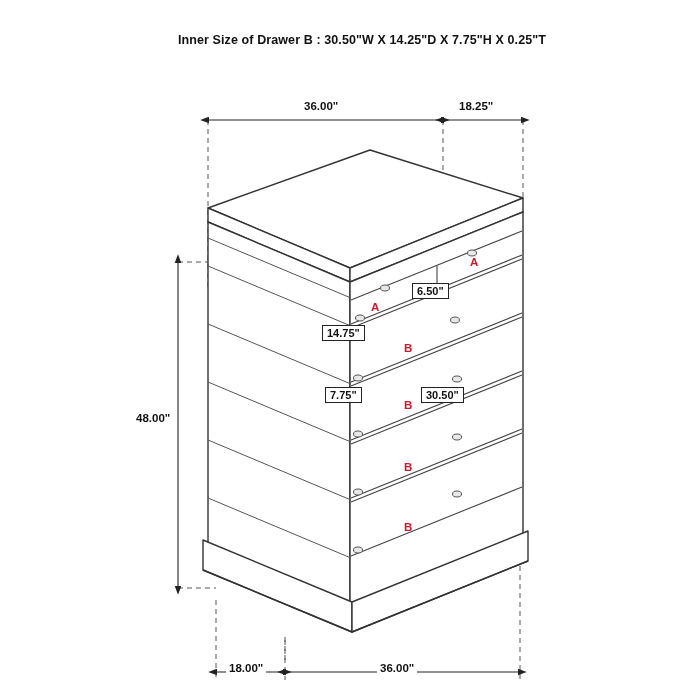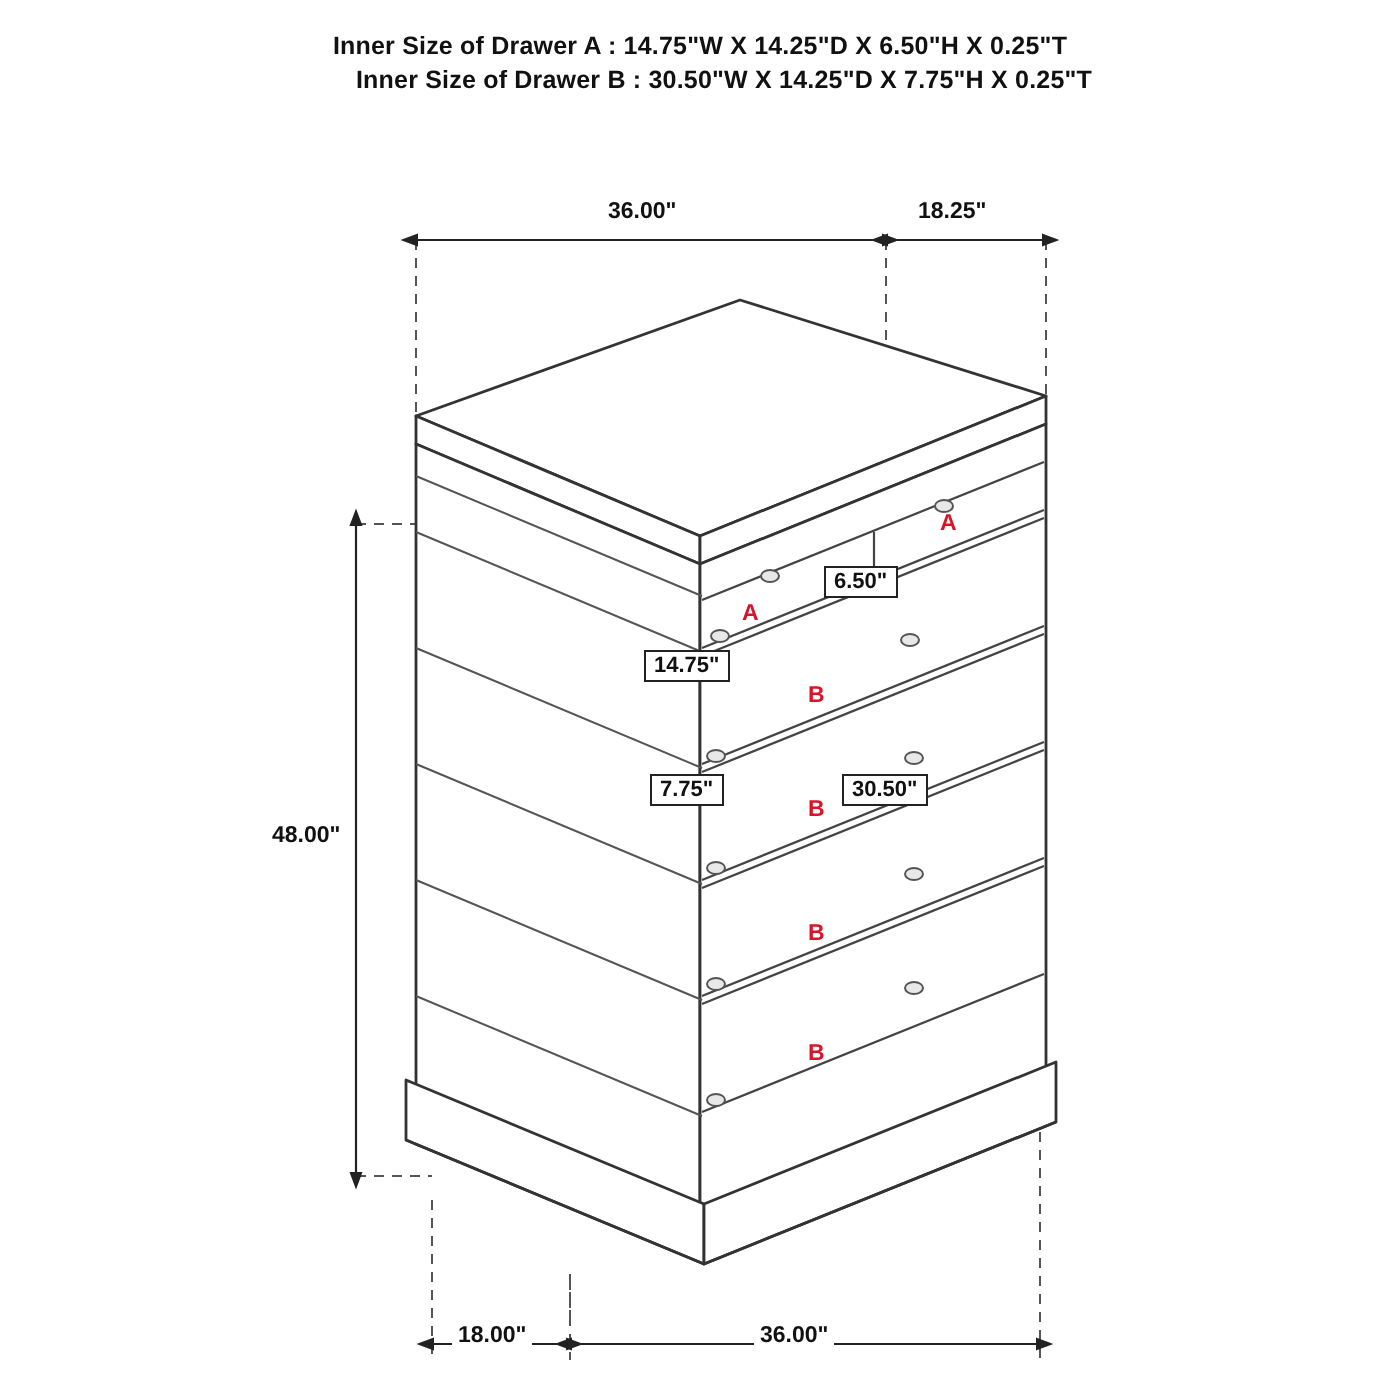--- a/index.html
+++ b/index.html
@@ -57,21 +57,20 @@
     font-weight: bold;
     color: #d8142a;
     white-space: nowrap;
   }
 </style>
 </head>
 <body>
 
 <div id="stage">
 
-  <div class="hdr" id="hdr1">Inner Size of Drawer A : 14.75"W X 14.25"D X 6.50"H X 0.25"T</div>
   <div class="hdr" id="hdr2">Inner Size of Drawer B : 30.50"W X 14.25"D X 7.75"H X 0.25"T</div>
 
   <svg width="700" height="700" viewBox="0 0 700 700">
     <defs>
       <marker id="arrL" markerWidth="9" markerHeight="9" refX="8" refY="3" orient="auto">
         <path d="M8,0 L0,3 L8,6 z" fill="#222"></path>
       </marker>
       <marker id="arrR" markerWidth="9" markerHeight="9" refX="1" refY="3" orient="auto">
         <path d="M0,0 L8,3 L0,6 z" fill="#222"></path>
       </marker>

